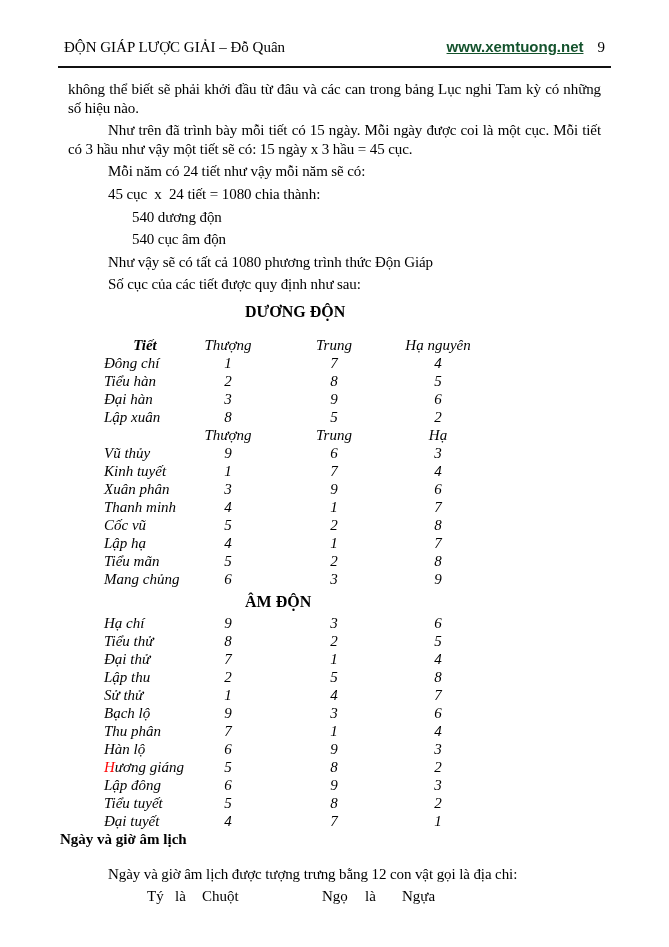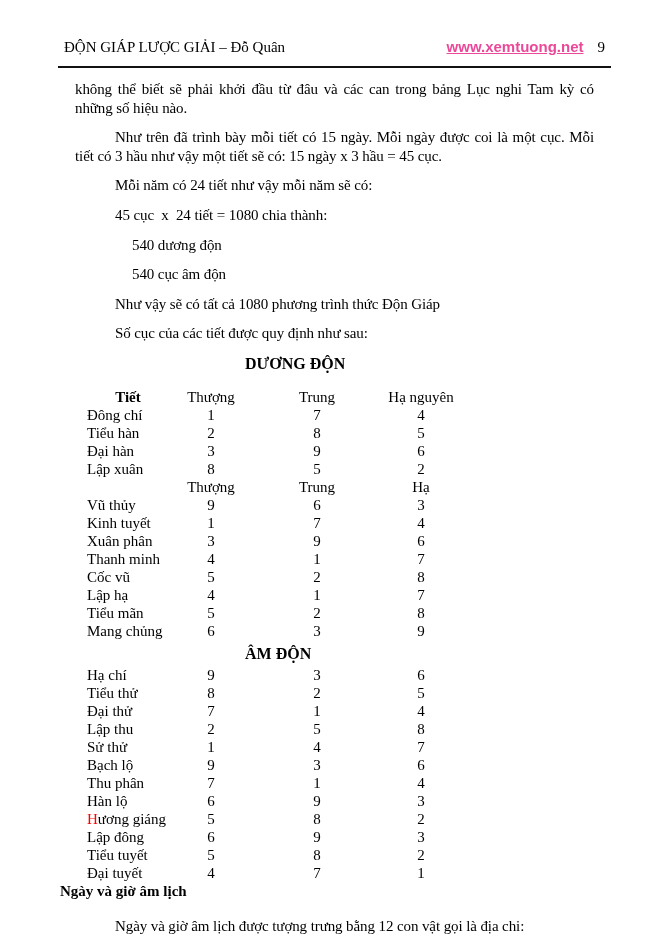--- a/index.html
+++ b/index.html
@@ -25,35 +25,35 @@
   }
   .header-inner-l { padding-left:6px; }
   .header-right { display:flex; align-items:baseline; gap:14px; padding-right:6px; }
   .header-link {
     font-family:"Liberation Sans", sans-serif;
     font-weight:bold; font-size:15px;
     text-decoration:underline;
     cursor:pointer;
   }
   
-  p { margin:11px; letter-spacing:-0.1px; }
+  p { margin:4px; letter-spacing:-0.1px; }
   .justify { text-align:justify; }
   .indent { text-indent:40px; }
   .sub { margin-left:68px; }
   
   .section-title {
     font-weight:bold; font-size:16px; line-height:19px;
     margin-left:181px;
   }
   .st-1 { margin-top:8px; }
   .st-2 { margin-top:4px; }
   
   .cuc-table {
     border-collapse:collapse; table-layout:fixed;
-    margin-left:23px; width:374px;
+    margin-left:40px; width:374px;font-style:italic;
   }
   .cuc-table.t1 { margin-top:15px; }
   .cuc-table.t2 { margin-top:3px; }
   .cuc-table td {
     height:18px; line-height:18px; padding:0;
     text-align:center; font-size:15px; font-weight:normal;
   }
   .cuc-table td.lbl { text-align:left; }
   .cuc-table tr.hdr-top td.hdr-first { font-weight:bold; text-align:center; }
   .col1 { width:82px; } .col2 { width:84px; } .col3 { width:128px; } .col4 { width:80px; }
@@ -67,21 +67,21 @@
   .z-ngo { left:258px; } .z-la2 { left:301px; } .z-ngua { left:338px; }
 </style>
 </head>
 <body>
 
 <div class="page">
 
   <div class="header">
     <span class="header-inner-l">ĐỘN GIÁP LƯỢC GIẢI – Đỗ Quân</span>
     <span class="header-right">
-      <a class="header-link" style="color: #ec4899;">www.xemtuong.net</a>
+      <a class="header-link" style="color: #14532d;">www.xemtuong.net</a>
       <span>9</span>
     </span>
   </div>
 
   <p class="justify">không thể biết sẽ phải khởi đầu từ đâu và các can trong bảng Lục nghi Tam kỳ có những số hiệu nào.</p>
   <p class="justify indent">Như trên đã trình bày mỗi tiết có 15 ngày. Mỗi ngày được coi là một cục. Mỗi tiết có 3 hầu như vậy một tiết sẽ có: 15 ngày x 3 hầu = 45 cục.</p>
   <p class="indent">Mỗi năm có 24 tiết như vậy mỗi năm sẽ có:</p>
   <p class="indent">45 cục &nbsp;x &nbsp;24 tiết = 1080 chia thành:</p>
   <p class="sub">540 dương độn</p>
   <p class="sub">540 cục âm độn</p>

